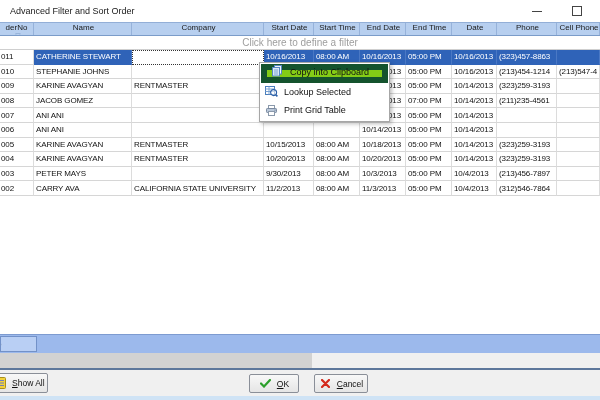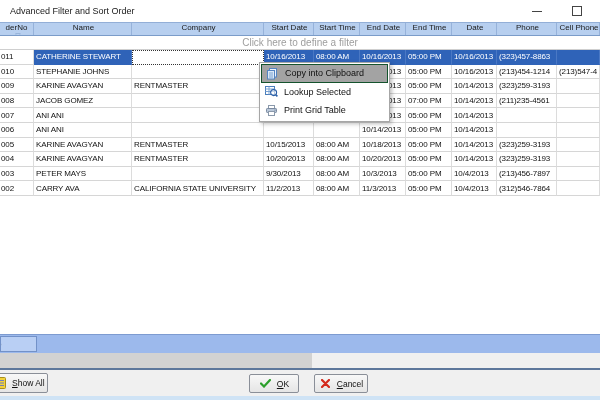--- a/index.html
+++ b/index.html
@@ -64,21 +64,21 @@
   .btn-showall{left:-9px;top:373px;width:57px;height:20px;justify-content:flex-start;padding-left:2px;}
   .btn-ok{left:249px;top:374px;width:50px;height:19px;}
   .btn-cancel{left:314px;top:374px;width:54px;height:19px;}
   .accel{text-decoration:underline;}
 
   
   .menu{position:absolute;left:259px;top:62px;width:131px;background:#ffffff;
         border:1px solid #a6a6a6;box-shadow:2px 2px 4px rgba(0,0,0,0.25);z-index:10;padding:1px;box-sizing:border-box;}
   .mitem{height:18.5px;display:flex;align-items:center;gap:6px;padding:0 3px;font-size:9px;color:#111;
          box-sizing:border-box;background:#fff;}
-  .mitem.hl{background:#a3a3a3;border:1px solid #14532d;}
+  .mitem.hl{background:#84cc16;border:6px solid #14532d;align-items:flex-end;}
   .micon{width:14px;height:13px;display:flex;align-items:center;justify-content:center;flex:0 0 14px;}
   .mlabel{white-space:nowrap;}
   .subarrow{margin-left:auto;width:0;height:0;border-left:4px solid #333;
             border-top:3px solid transparent;border-bottom:3px solid transparent;}
 </style>
 </head>
 <body>
 
 <div class="window">
 

